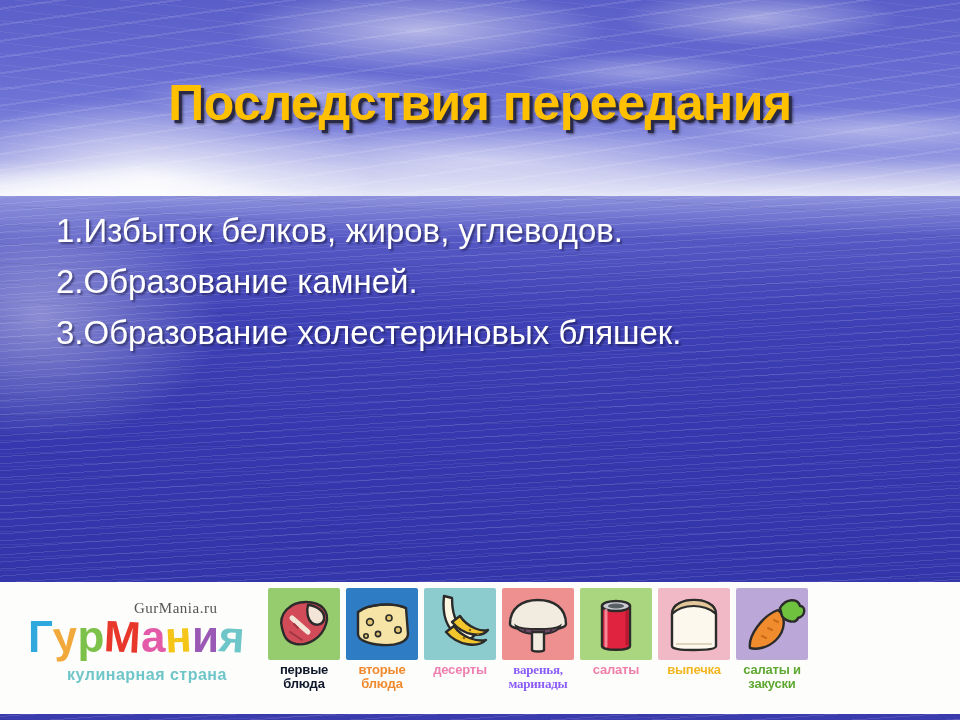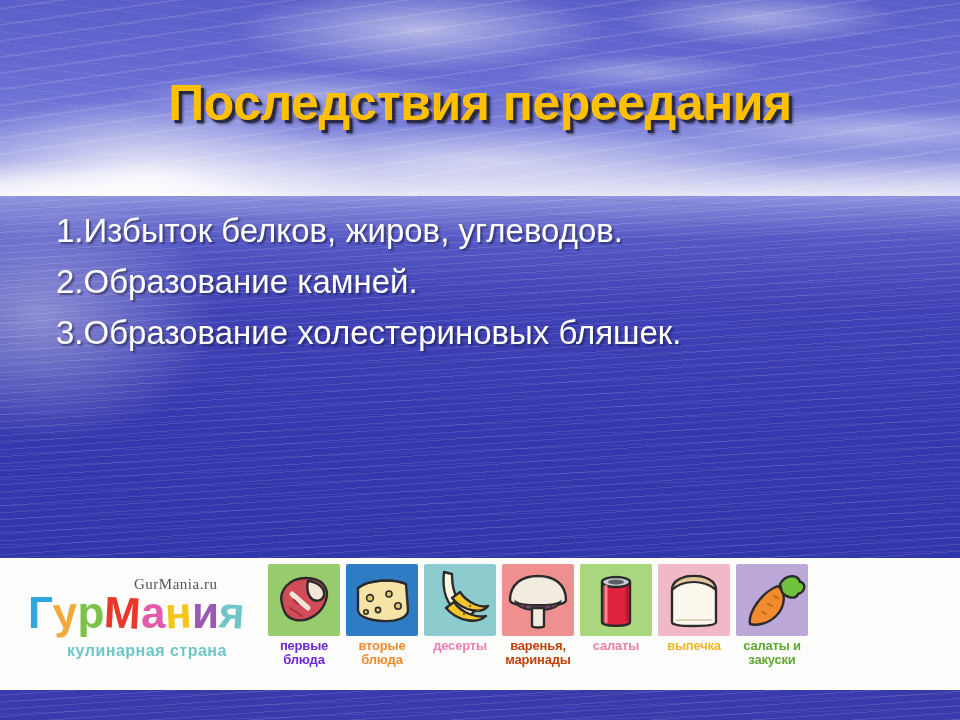--- a/index.html
+++ b/index.html
@@ -67,21 +67,21 @@
   #list { position:absolute; left:56px; top:208px; width:880px; }
   .li {
     color:#ffffff; font-size:33px; line-height:1.37;
     text-shadow:2px 2px 2px rgba(20,20,60,.55);
     margin-bottom:6px; white-space:pre-wrap;
   }
   .li.wrap2 { padding-left:0; }
 
   
   #banner {
-    position:absolute; left:0; top:558px; width:960px; height:132px;
+    position:absolute; left:0; top:582px; width:960px; height:132px;
     background:#fdfdfb; overflow:hidden;
   }
   #logo { position:absolute; left:18px; top:8px; width:244px; height:116px; }
   .logo-url {
     position:absolute; left:116px; top:10px;
     font-family:"Liberation Serif", serif; font-size:15px;
     color:#555; letter-spacing:.5px;
   }
   .logo-main {
     position:absolute; left:10px; top:22px; width:236px;
@@ -132,21 +132,21 @@
       <div class="logo-sub" style="color: rgb(110, 198, 201);">кулинарная страна</div>
     </div>
     <div id="tiles">
         <div class="tile">
           <div class="tile-art" style="background: rgb(151, 204, 110);"><svg viewBox="0 0 72 72" width="72" height="72">
               <path d="M14 40 C10 26 22 14 38 14 C54 14 62 24 58 36 C54 50 40 58 28 56 C18 54 16 48 14 40 Z" fill="#d14b58" stroke="#2b2b2b" stroke-width="2.4" stroke-linejoin="round"></path>
               <path d="M40 17 C50 18 57 24 56 31 C55 37 48 38 44 35 C40 32 38 24 40 17 Z" fill="#f3e6d8" stroke="#2b2b2b" stroke-width="2.4" stroke-linejoin="round"></path>
               <path d="M24 30 L40 44" stroke="#f3e6d8" stroke-width="5" stroke-linecap="round" fill="none"></path>
               <path d="M22 44 L34 52 M26 36 L30 40" stroke="#a13643" stroke-width="2" fill="none" stroke-linecap="round"></path>
             </svg></div>
-          <div class="tile-label" style="color: #6d28d9;">первые
+          <div class="tile-label" style="color: #0f172a;">первые
 блюда</div>
         </div>
         <div class="tile">
           <div class="tile-art" style="background: rgb(46, 124, 196);"><svg viewBox="0 0 72 72" width="72" height="72">
               <path d="M12 24 C22 16 46 14 60 20 L62 46 C62 54 50 58 36 57 C22 56 12 52 12 46 Z" fill="#f6e4a6" stroke="#2b2b2b" stroke-width="2.4" stroke-linejoin="round"></path>
               <path d="M12 24 C22 16 46 14 60 20" fill="none" stroke="#2b2b2b" stroke-width="2.2"></path>
               <circle cx="24" cy="34" r="3.4" fill="#e0c472" stroke="#2b2b2b" stroke-width="1.6"></circle>
               <circle cx="43" cy="30" r="3" fill="#e0c472" stroke="#2b2b2b" stroke-width="1.6"></circle>
               <circle cx="52" cy="42" r="3.2" fill="#e0c472" stroke="#2b2b2b" stroke-width="1.6"></circle>
               <circle cx="32" cy="46" r="2.6" fill="#e0c472" stroke="#2b2b2b" stroke-width="1.6"></circle>
@@ -166,21 +166,21 @@
             </svg></div>
           <div class="tile-label" style="color: rgb(238, 127, 176);">десерты</div>
         </div>
         <div class="tile">
           <div class="tile-art" style="background: rgb(238, 144, 144);"><svg viewBox="0 0 72 72" width="72" height="72">
               <path d="M8 36 C8 20 20 12 36 12 C52 12 64 20 64 36 C64 40 52 42 36 42 C20 42 8 40 8 36 Z" fill="#f2ece0" stroke="#2b2b2b" stroke-width="2.4" stroke-linejoin="round"></path>
               <path d="M14 38 C20 42 52 42 58 38 C56 44 46 46 36 46 C26 46 16 44 14 38 Z" fill="#6b4a63" stroke="#2b2b2b" stroke-width="2"></path>
               <path d="M30 44 L30 62 C30 64 42 64 42 62 L42 44 Z" fill="#f2ece0" stroke="#2b2b2b" stroke-width="2.4" stroke-linejoin="round"></path>
               <path d="M22 40 L24 45 M30 40 L30 45 M42 40 L42 45 M50 40 L48 45" stroke="#3b2b38" stroke-width="1.6"></path>
             </svg></div>
-          <div class="tile-label" style="color: #c2410c;">варенья,
+          <div class="tile-label" style="color: #8b5cf6; font-family: Liberation Serif, serif;">варенья,
 маринады</div>
         </div>
         <div class="tile">
           <div class="tile-art" style="background: rgb(169, 214, 126);"><svg viewBox="0 0 72 72" width="72" height="72">
               <path d="M22 18 C22 14 50 14 50 18 L50 58 C50 63 22 63 22 58 Z" fill="#e0243f" stroke="#2b2b2b" stroke-width="2.4" stroke-linejoin="round"></path>
               <ellipse cx="36" cy="18" rx="14" ry="5" fill="#c9ccd2" stroke="#2b2b2b" stroke-width="2.4" stroke-linejoin="round"></ellipse>
               <ellipse cx="36" cy="18" rx="8" ry="2.6" fill="#5a5f66"></ellipse>
               <path d="M26 22 L26 58" stroke="#f7a0ad" stroke-width="3" stroke-linecap="round" fill="none" opacity=".8"></path>
               <path d="M47 24 L47 56" stroke="#9b1026" stroke-width="3" stroke-linecap="round" fill="none" opacity=".6"></path>
             </svg></div>

